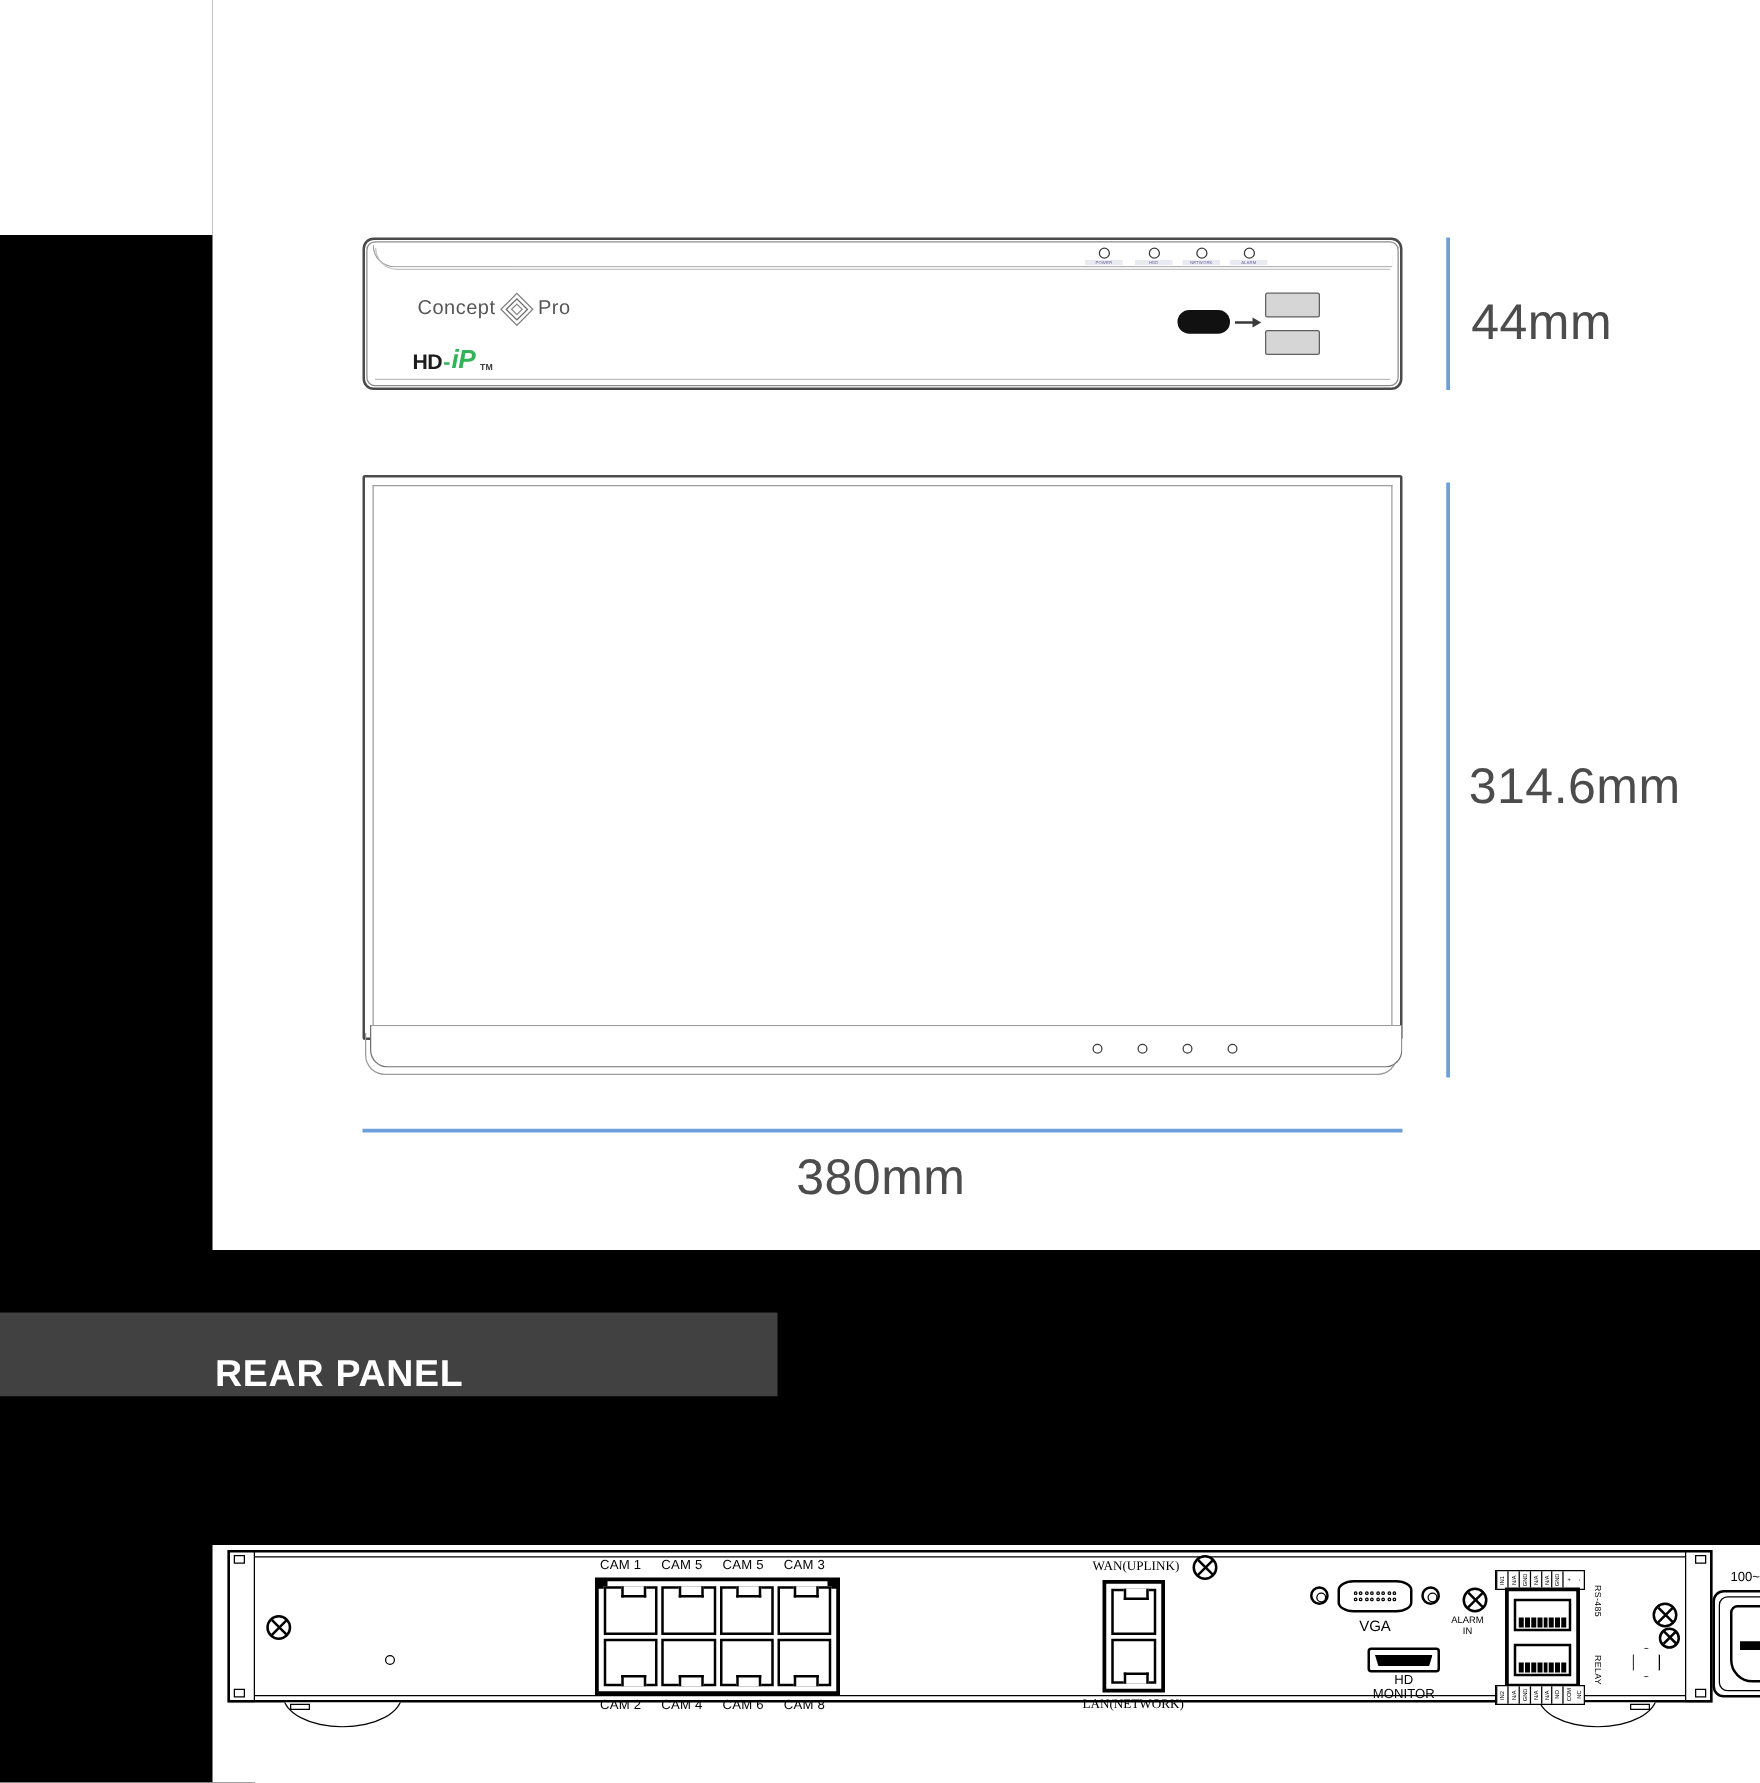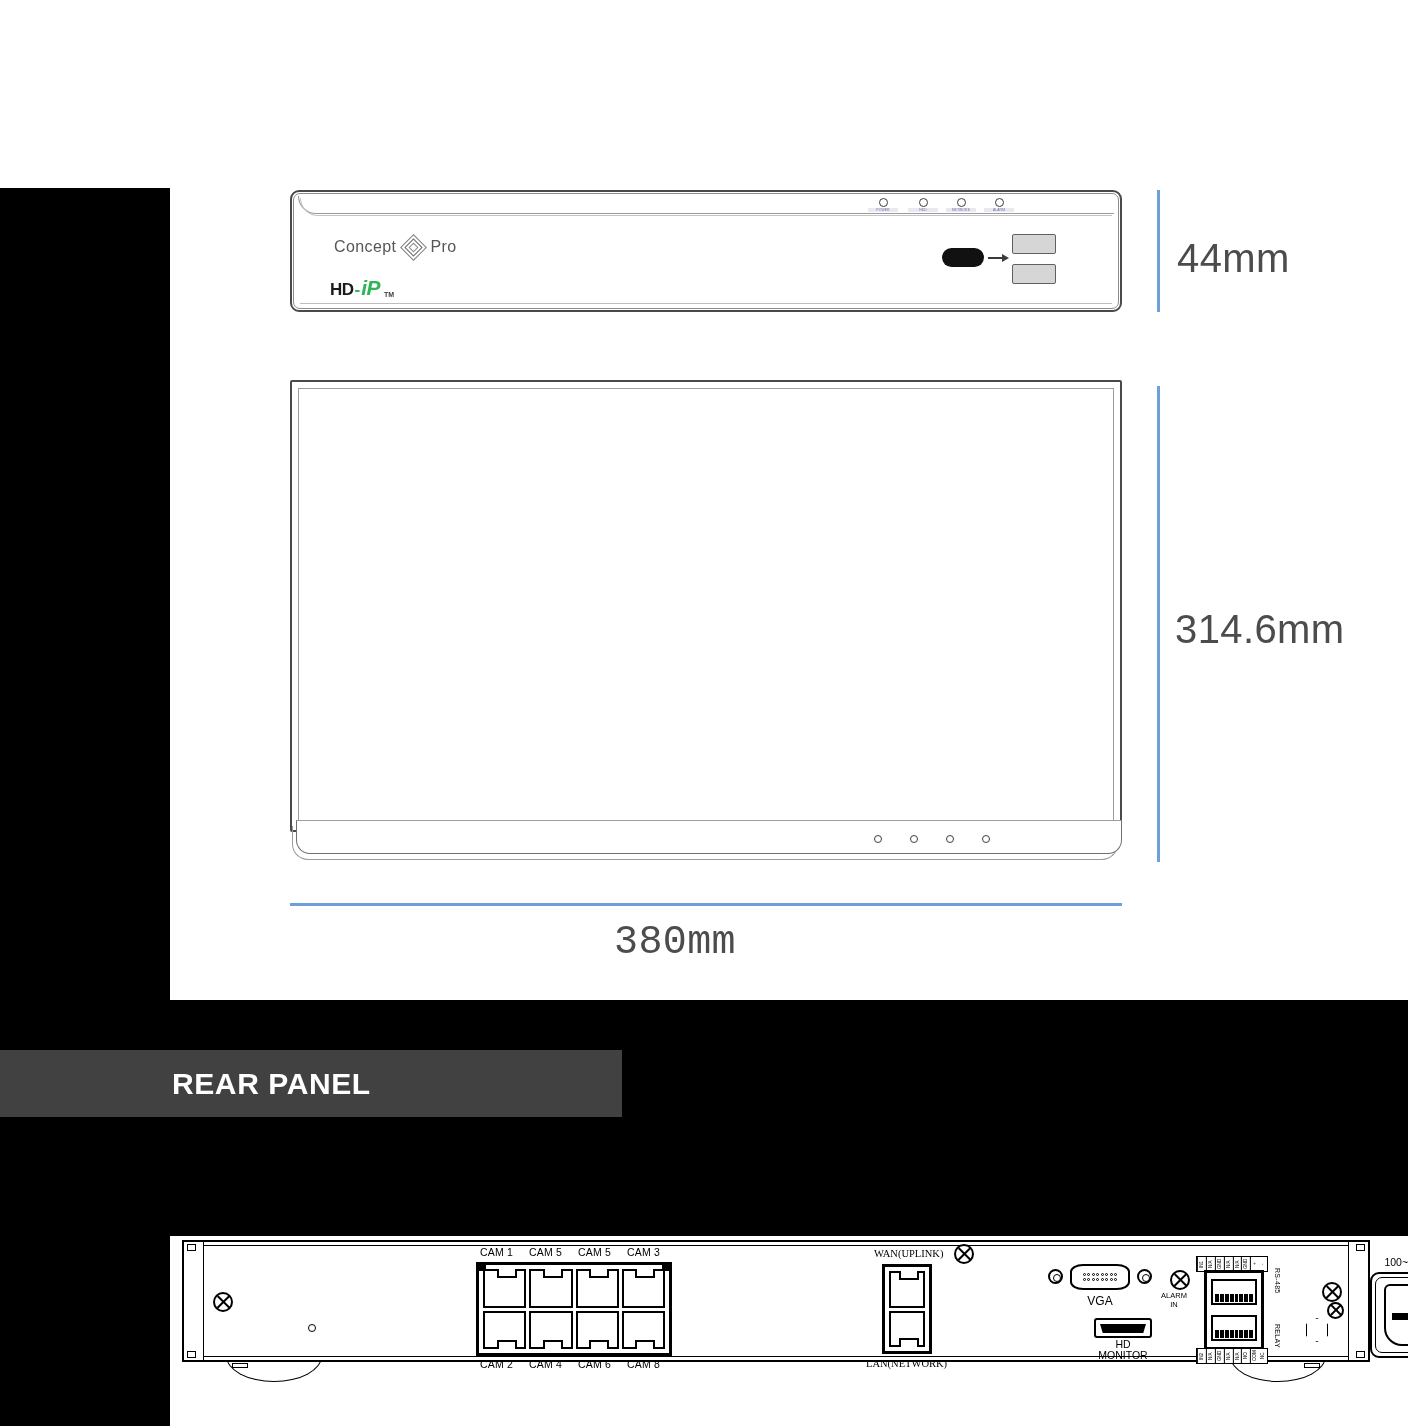--- a/index.html
+++ b/index.html
@@ -23,21 +23,21 @@
   }
   #rear-white {
     position:absolute; left:170px; top:1236px; width:1238px; height:190px;
     background:#ffffff;
   }
 
   
   #rear-banner {
     position:absolute; left:0; top:1050px; width:622px; height:67px;
     background:#414141;
-    display:flex; align-items:center;
+    display:flex; align-items:flex-end;
   }
   #rear-banner .banner-label {
     color:#ffffff;
     font-size:30px;
     font-weight:bold;
     letter-spacing:0.6px;
     margin-left:172px;
   }
 
   
@@ -460,21 +460,21 @@
     </div>
   </div>
 
   <div class="dim-vline" id="dim-44-line" style="left:987px;"></div>
   <div class="dim-text" id="dim-44-text" style="left:1007px;">44mm</div>
 
   <div class="dim-vline" id="dim-314-line" style="left:987px;"></div>
   <div class="dim-text" id="dim-314-text" style="left:1005px;">314.6mm</div>
 
   <div class="dim-hline" id="dim-380-line" style="left:120px;"></div>
-  <div class="dim-text" id="dim-380-text" style="left:444px;font-family:Liberation Mono, monospace;">380mm</div>
+  <div class="dim-text" id="dim-380-text" style="left:467px;">380mm</div>
 </div>
 
 <div id="rear-banner">
   <span class="banner-label">REAR PANEL</span>
 </div>
 
 <div id="rear-white"></div>
 
 <div id="rear-view">
 

